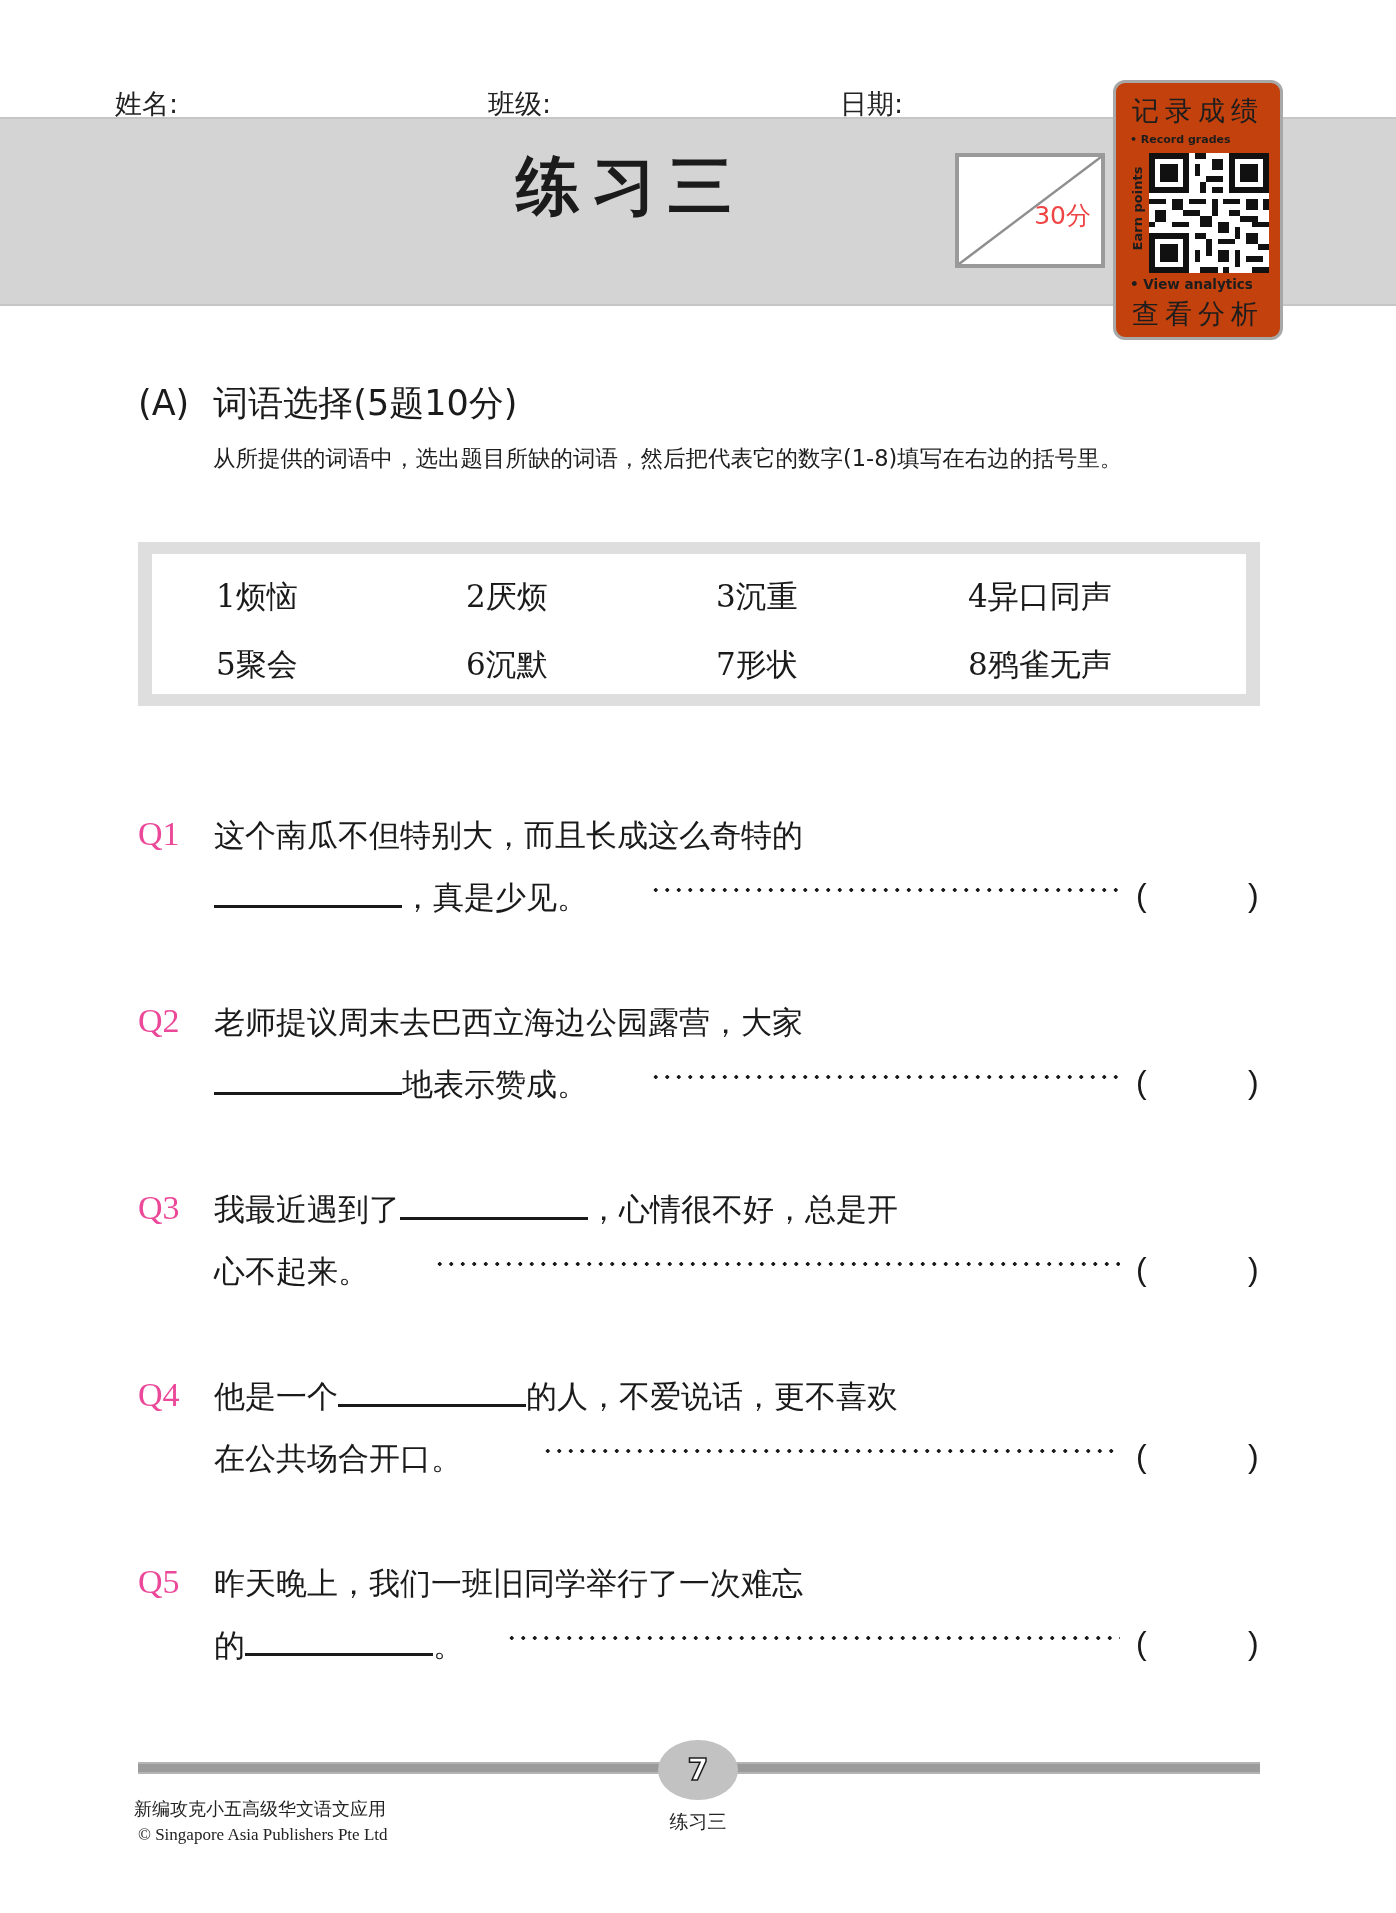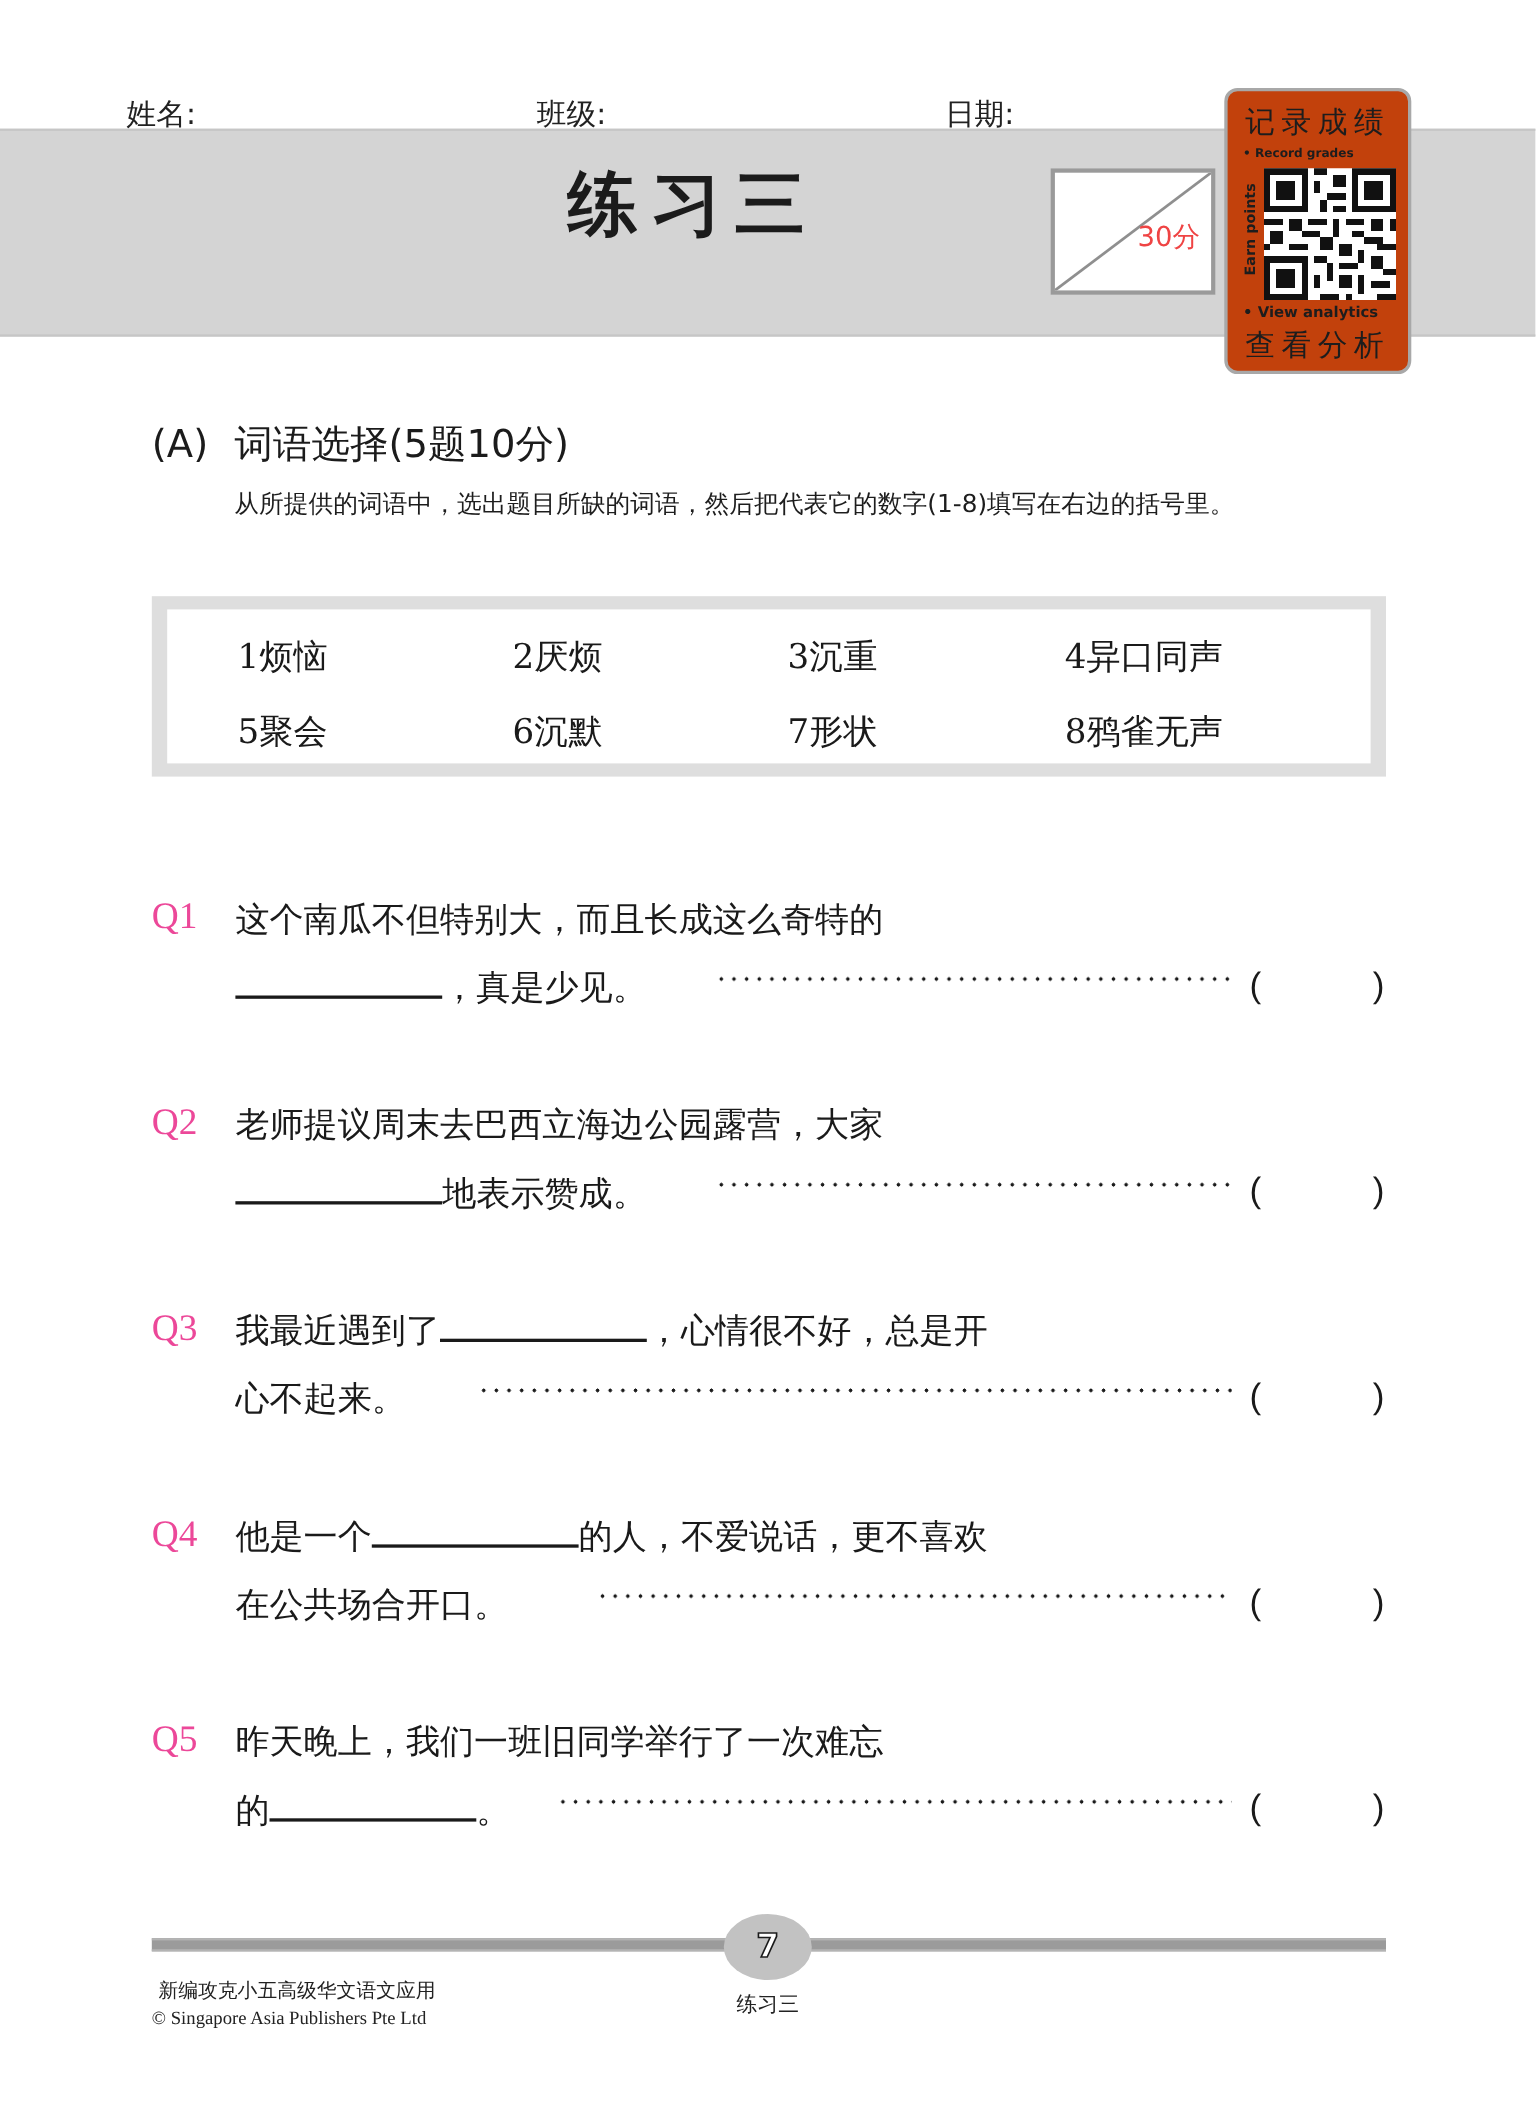--- a/index.html
+++ b/index.html
@@ -3,21 +3,21 @@
 <meta charset="utf-8">
 <style>
   * { box-sizing: border-box; margin: 0; padding: 0; }
   html, body { width: 1396px; height: 1913px; background: #ffffff; overflow: hidden; }
   body { position: relative; font-family: "DejaVu Sans", "Liberation Sans", sans-serif; color: #1a1a1a; }
 
   
   .field { position: absolute; top: 86px; font-size: 27px; color: #222; }
   .field.name { left: 115px; }
   .field.cls { left: 488px; }
-  .field.date { left: 859px; }
+  .field.date { left: 840px; }
 
   
   .band { position: absolute; left: 0; top: 117px; width: 1396px; height: 189px; background: #d4d4d4; border-top: 2px solid #c6c6c6; border-bottom: 2px solid #c6c6c6; }
   .title-wrap { position: absolute; left: 420px; width: 420px; top: 148px; text-align: center; }
   .title-wrap .t { font-size: 64px; font-weight: bold; letter-spacing: 12px; color: #1b1b1b; line-height: 76px; }
   .title-wrap .st { font-size: 27px; font-weight: bold; color: #222; margin-top: 6px; letter-spacing: 1px; }
 
   
   .score { position: absolute; left: 955px; top: 153px; width: 150px; height: 115px; background: #fff; border: 4px solid #9a9a9a; }
   .score svg { position: absolute; left: 0; top: 0; }
@@ -50,21 +50,21 @@
   .q .line2 { top: 62px; }
   .blank { display: inline-block; width: 188px; border-bottom: 3px solid #1a1a1a; height: 30px; vertical-align: baseline; }
   .dots { position: absolute; top: 72px; height: 6px; background-image: radial-gradient(circle, #1a1a1a 1.6px, transparent 1.9px); background-size: 11.5px 6px; background-repeat: repeat-x; }
   .paren { position: absolute; top: 62px; font-size: 32px; color: #1a1a1a; font-family: "Liberation Sans", sans-serif; }
   .paren.l { left: 998px; }
   .paren.r { left: 1110px; }
 
   
   .footbar { position: absolute; left: 138px; top: 1762px; width: 1122px; height: 12px; background: #9b9b9b; border-top: 2px solid #b4b4b4; border-bottom: 2px solid #b4b4b4; }
   .pagecircle { position: absolute; left: 658px; top: 1740px; width: 80px; height: 60px; border-radius: 50%; background: #c2c2c2; text-align: center; line-height: 60px; font-size: 30px; font-weight: bold; color: #fff; -webkit-text-stroke: 1.5px #1a1a1a; }
-  .foot-left1 { position: absolute; left: 144px; top: 1797px; font-family: "DejaVu Serif", "Liberation Serif", serif; font-size: 18px; color: #222; }
+  .foot-left1 { position: absolute; left: 134px; top: 1797px; font-family: "DejaVu Serif", "Liberation Serif", serif; font-size: 18px; color: #222; }
   .foot-left2 { position: absolute; left: 138px; top: 1825px; font-family: "Liberation Serif", serif; font-size: 17px; color: #222; }
   .foot-center { position: absolute; left: 648px; width: 100px; top: 1809px; text-align: center; font-size: 19px; color: #222; }
 </style>
 </head>
 <body>
 
 <div class="field name">姓名:</div>
 <div class="field cls">班级:</div>
 <div class="field date">日期:</div>
 

